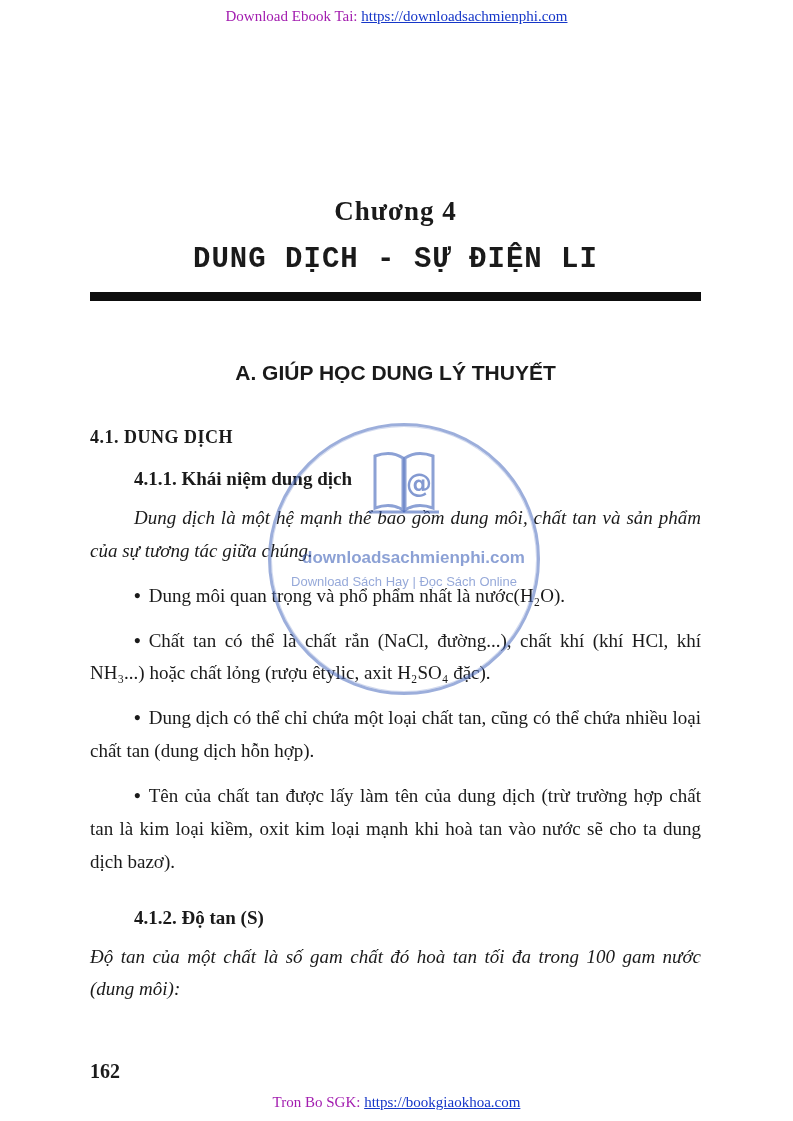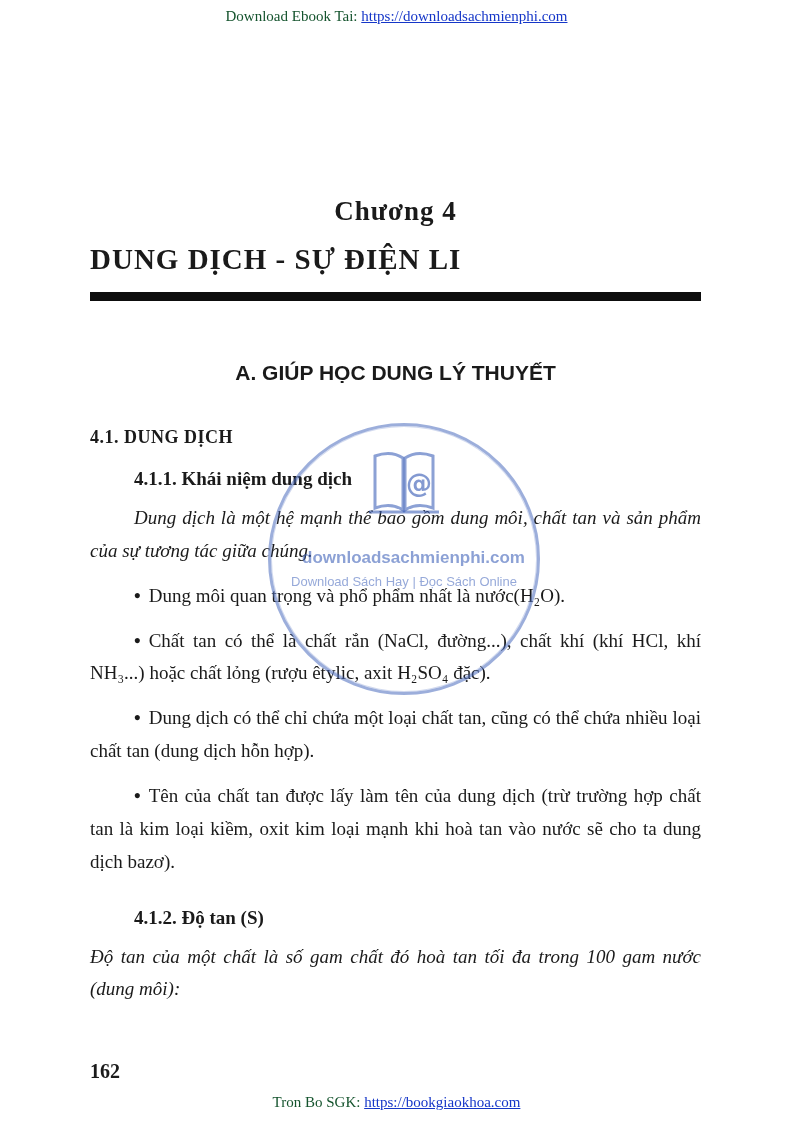--- a/index.html
+++ b/index.html
@@ -16,37 +16,37 @@
     position:absolute;top:8px;left:0;right:0;
     text-align:center;
     font-family:"Liberation Serif", serif;
     font-size:15px;
   }
   .bottom-banner{
     position:absolute;bottom:10px;left:0;right:0;
     text-align:center;
     font-size:15px;
   }
-  .red-text{color:#14532d;font-family:Liberation Serif, serif;}
+  .red-text{color:#a21caf;font-family:Liberation Serif, serif;}
   .blue-link{color:#1536c8;text-decoration:underline;cursor:pointer;margin-top:24px;}
   .content{
     position:absolute;top:0;left:0;right:0;
     padding:0 92px 0 90px;
   }
   .chapter-label{
     margin-top:196px;
     text-align:center;
     font-size:27px;
     font-weight:bold;
     letter-spacing:1px;
   }
   .chapter-title{
     margin-top:16px;
-    text-align:left;
-    font-family:Liberation Serif, serif;
+    text-align:center;
+    font-family:Liberation Mono, monospace;
     font-size:29px;
     font-weight:bold;
     letter-spacing:1px;
   }
   .title-rule{
     margin-top:16px;
     height:8px;
     background:#0d0d0d;
     border-top:1px solid #0d0d0d;
   }

